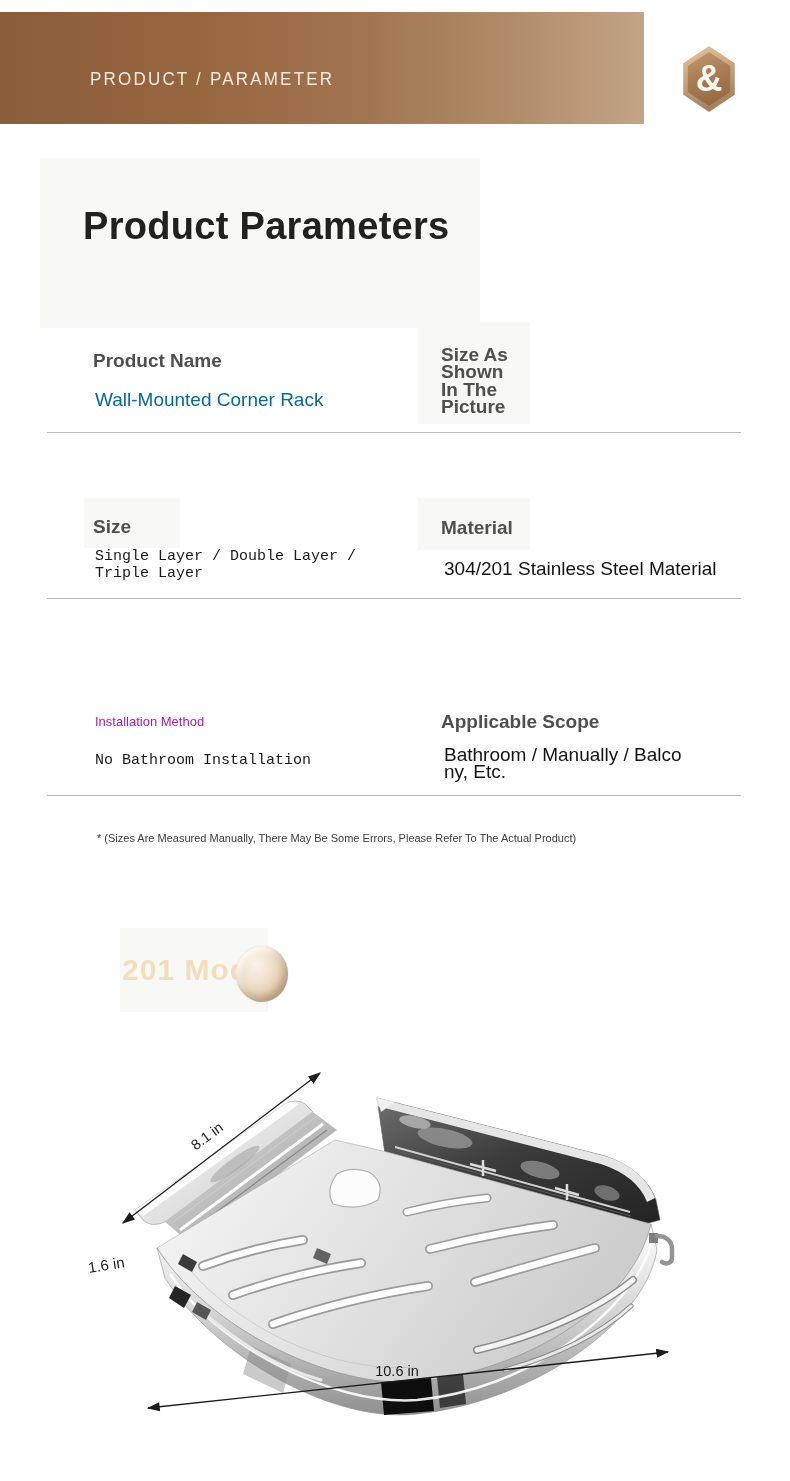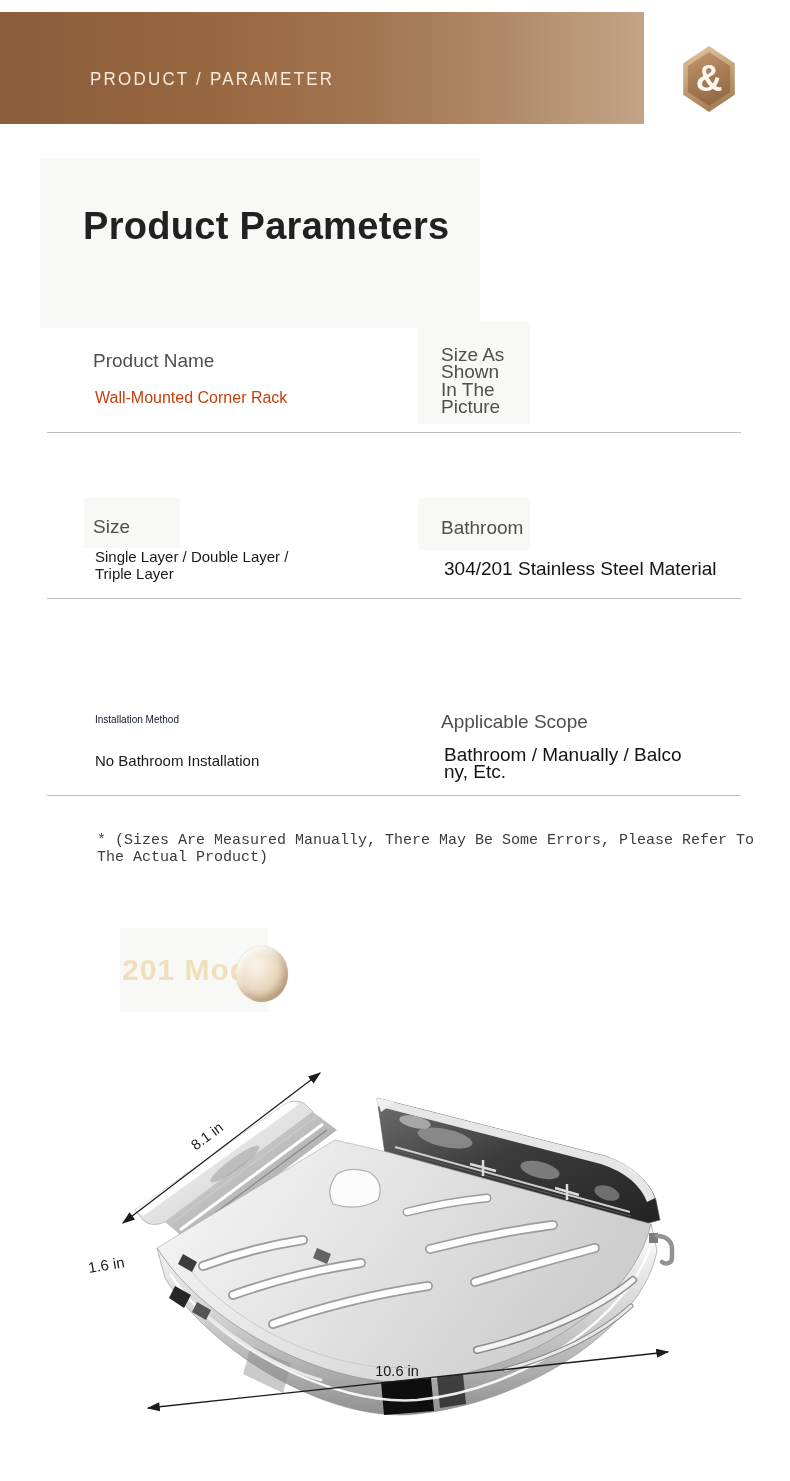--- a/index.html
+++ b/index.html
@@ -27,28 +27,28 @@
     clip-path:polygon(50% 0,96% 26%,96% 74%,50% 100%,4% 74%,4% 26%);
     background:linear-gradient(160deg,#c49a6e 0%,#a87c55 45%,#8d6440 100%);
     display:flex;align-items:center;justify-content:center;
   }
   .badge-amp{color:#fdf7ee;font-size:37px;font-weight:700;line-height:1;margin-top:-2px;}
   
   .ghost{background:#f8f8f6;}
   
   .page-title{left:83px;top:205px;font-size:38px;font-weight:700;color:#212121;letter-spacing:.3px;}
   
-  .lbl{color:#4f4f4f;font-size:19px;}
-  .lbl-sm{color:#0f172a;font-size:10px;}
-  .val{color:#c2410c;font-size:16px;}
+  .lbl{color:#4f4f4f;font-size:19px;font-weight:bold;}
+  .lbl-sm{color:#a21caf;font-size:13px;}
+  .val{color:#0369a1;font-size:19px;}
   .val-md{color:#141414;font-size:19px;}
-  .val-sm{color:#1a1a1a;font-size:15px;line-height:1.15;white-space:pre-line;}
+  .val-sm{color:#1a1a1a;font-size:15px;line-height:1.15;white-space:pre-line;font-family:Liberation Mono, monospace;}
   .wrap-tight{white-space:pre-line;line-height:.92;}
   .divider{left:47px;width:694px;height:1px;background:#bcbcbc;}
-  .footnote{left:97px;top:832px;font-size:15px;color:#3c3c3c;font-family:Liberation Mono, monospace;}
+  .footnote{left:97px;top:832px;font-size:11px;color:#3c3c3c;}
   
   .watermark{left:122px;top:953px;font-size:30px;font-weight:700;color:#f1dfbc;letter-spacing:1px;}
   .sphere{
     left:236px;top:946px;width:52px;height:56px;border-radius:50%;
     background:radial-gradient(ellipse at 38% 32%,#faf3e9 0%,#eedfca 38%,#e0c9ac 68%,#c3a783 100%);
     box-shadow:inset -4px -5px 7px rgba(148,116,82,.5),inset 3px 4px 6px rgba(255,255,255,.85),0 0 1px rgba(170,140,105,.6);
   }
   
   .product{left:85px;top:1052px;}
   svg text{font-family:"Liberation Sans","DejaVu Sans",sans-serif;}
@@ -77,21 +77,21 @@
 <div class="abs val" style="left:95px;top:389px;">Wall-Mounted Corner Rack</div>
 <div class="abs lbl wrap-tight" style="left:441px;top:346px;width:90px;">Size As
 Shown
 In The
 Picture</div>
 <div class="abs divider" style="top:432px;"></div>
 
 <div class="abs lbl" style="left:93px;top:516px;">Size</div>
 <div class="abs val-sm" style="left:95px;top:548px;">Single Layer / Double Layer /
  Triple Layer</div>
-<div class="abs lbl" style="left:441px;top:517px;">Bathroom</div>
+<div class="abs lbl" style="left:441px;top:517px;">Material</div>
 <div class="abs val-md" style="left:444px;top:558px;">304/201 Stainless Steel Material</div>
 <div class="abs divider" style="top:598px;"></div>
 
 <div class="abs lbl-sm" style="left:95px;top:714px;">Installation Method</div>
 <div class="abs val-sm" style="left:95px;top:752px;">No Bathroom Installation</div>
 <div class="abs lbl" style="left:441px;top:711px;text-align:right;">Applicable Scope</div>
 <div class="abs val-md wrap-tight" style="left:444px;top:746px;width:250px;">Bathroom / Manually / Balco
 ny, Etc.</div>
 <div class="abs divider" style="top:795px;"></div>
 

